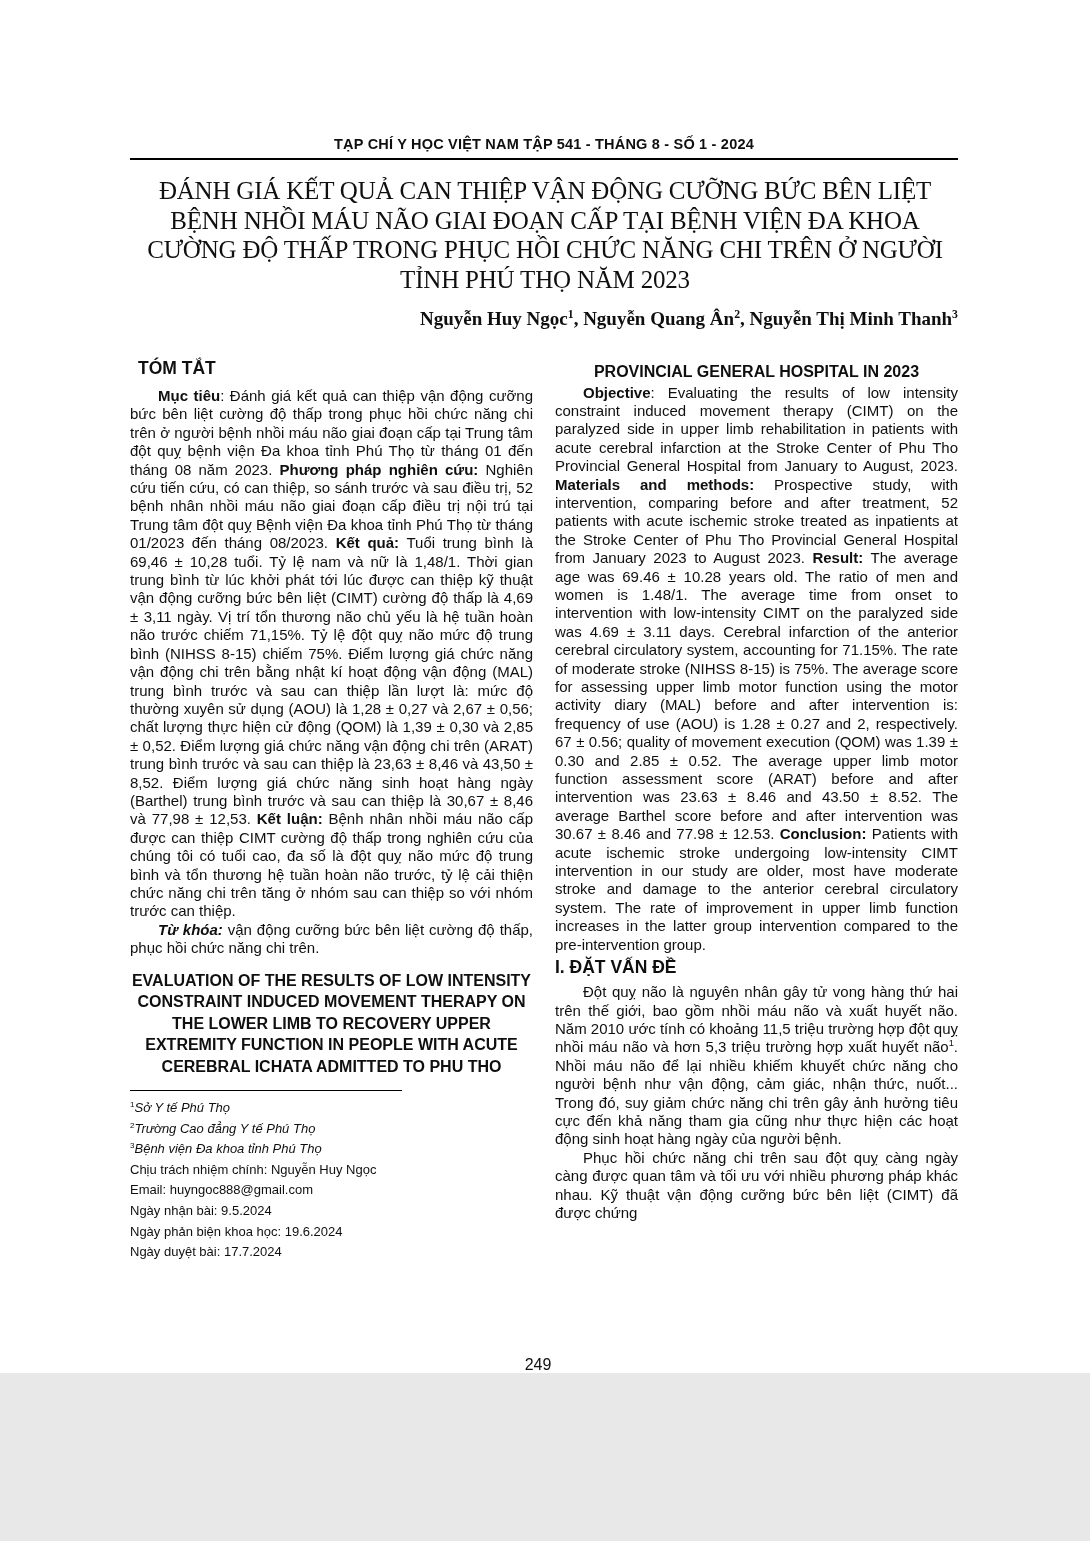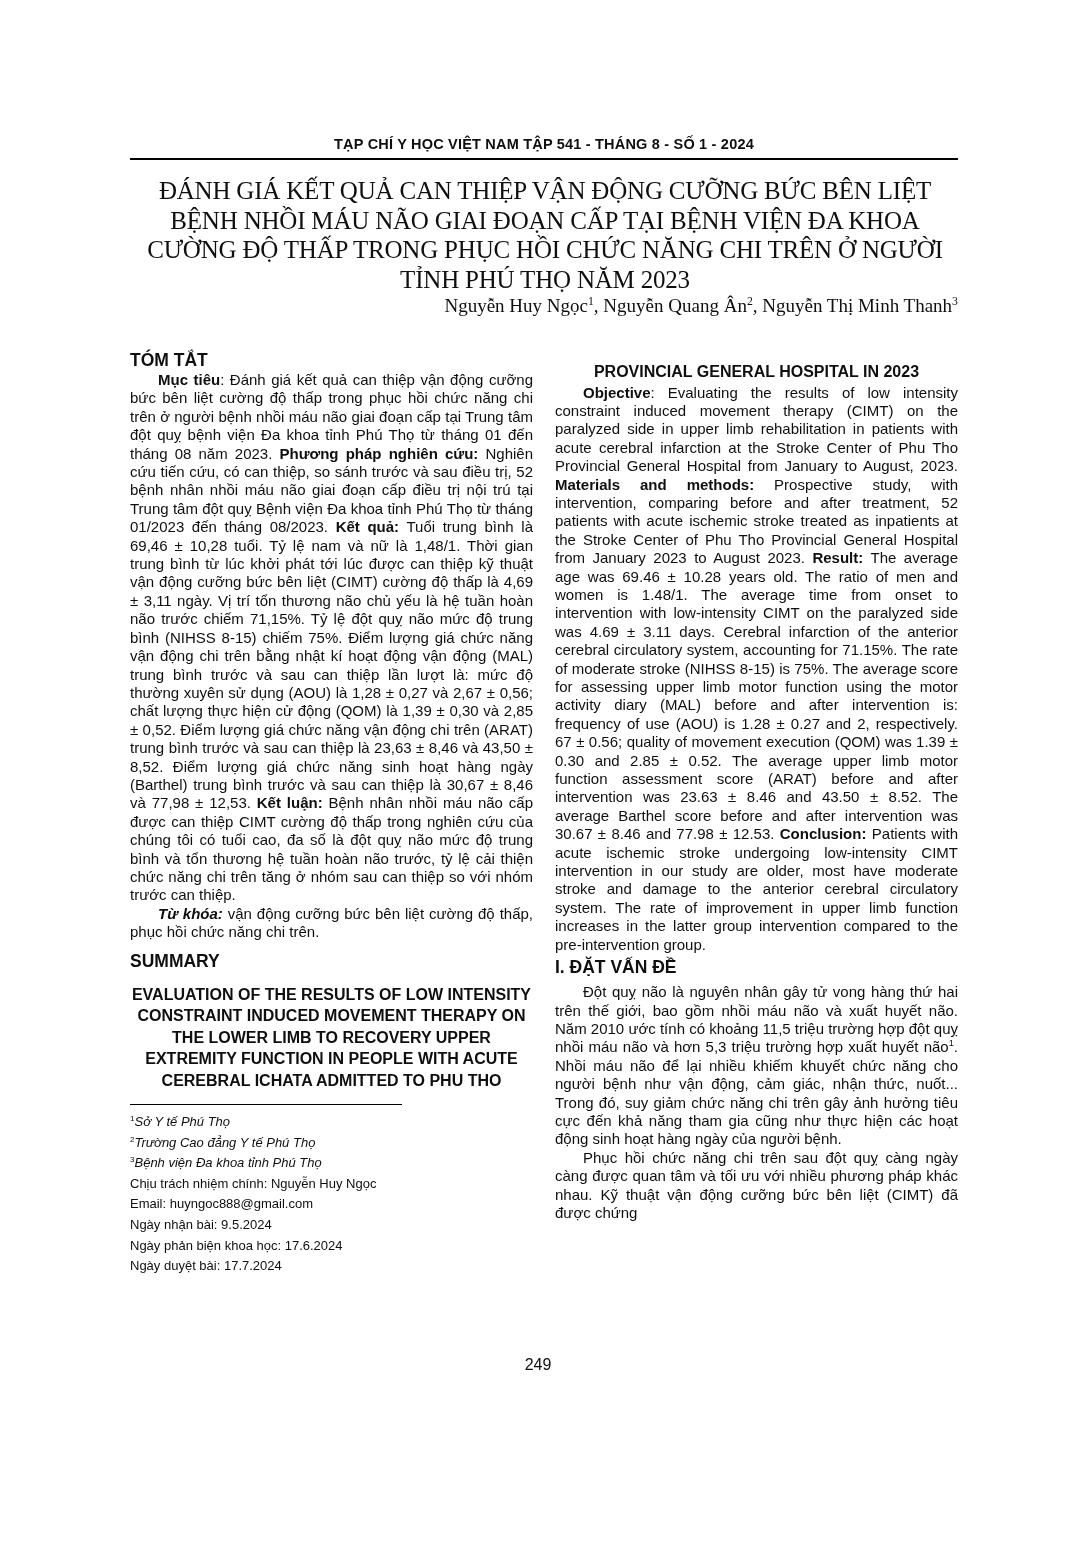--- a/index.html
+++ b/index.html
@@ -1,18 +1,18 @@
 <!DOCTYPE html>
 <html><head>
 <meta charset="utf-8">
 <style>
   html,body{margin:0;padding:0;background:#e8e8e8;}
   .page{
     position:relative;
-    width:1090px;height:1541px;
+    width:1090px;height:1373px;
     margin:0 auto;
     background:#ffffff;
     color:#0f0f0f;
     font-family:"Liberation Sans",sans-serif;
     overflow:hidden;
   }
   .journal-header{
     position:absolute;top:136px;left:130px;width:828px;
     text-align:center;font-weight:bold;font-size:14.5px;letter-spacing:.2px;
   }
@@ -20,30 +20,30 @@
     position:absolute;top:158px;left:130px;width:828px;
     border-top:2px solid #000;height:0;
   }
   .paper-title{
     position:absolute;top:176px;left:111px;width:868px;
     text-align:center;
     font-family:"Liberation Serif",serif;font-weight:normal;
     font-size:25px;line-height:29.5px;letter-spacing:-.2px;
   }
   .authors-line{
-    position:absolute;top:295px;left:130px;width:828px;
+    position:absolute;top:308px;left:130px;width:828px;
     text-align:right;
-    font-family:"Liberation Serif",serif;font-weight:normal;font-size:19px;
+    font-family:"Liberation Serif",serif;font-weight:bold;font-size:19px;
   }
   .columns{
     position:absolute;top:349px;left:130px;width:828px;
     display:flex;gap:22px;align-items:flex-start;
   }
   .col{width:403px;font-size:15px;line-height:18.4px;text-align:justify;}
-  .h-sec{font-weight:bold;font-size:17.5px;line-height:22px;text-align:left;margin:0;}
+  .h-sec{font-weight:bold;font-size:17.5px;line-height:22px;text-align:left;margin:8px;}
   .en-title{font-weight:bold;font-size:16px;line-height:21.5px;text-align:center;margin:12px 0 1px;}
   p.body{margin:0;text-indent:28px;}
   .b{font-weight:bold;margin-top:12px;}
   .i{font-style:italic;}
   sup{font-size:.62em;line-height:0;}
   .footnote{margin-top:13px;text-align:left;}
   .fn-rule{width:272px;border-top:1.5px solid #000;height:0;margin:0 0 7px 0;}
   .fn-line{font-size:13px;line-height:20.6px;}
   .intro-heading{font-weight:bold;font-size:17.5px;line-height:22px;text-align:left;margin:2px 0 5px;}
   .page-number{
@@ -69,32 +69,31 @@
 
   <div class="authors-line"><span>Nguyễn Huy Ngọc</span><sup>1</sup><span>, Nguyễn Quang Ân</span><sup>2</sup><span>, Nguyễn Thị Minh Thanh</span><sup>3</sup></div>
 
   <div class="columns">
 
     <div class="col">
       <div class="h-sec">TÓM TẮT</div>
       <p class="body"><span class="b">Mục tiêu</span><span>: Đánh giá kết quả can thiệp vận động cưỡng bức bên liệt cường độ thấp trong phục hồi chức năng chi trên ở người bệnh nhồi máu não giai đoạn cấp tại Trung tâm đột quỵ bệnh viện Đa khoa tỉnh Phú Thọ từ tháng 01 đến tháng 08 năm 2023. </span><span class="b">Phương pháp nghiên cứu:</span><span> Nghiên cứu tiến cứu, có can thiệp, so sánh trước và sau điều trị, 52 bệnh nhân nhồi máu não giai đoạn cấp điều trị nội trú tại Trung tâm đột quỵ Bệnh viện Đa khoa tỉnh Phú Thọ từ tháng 01/2023 đến tháng 08/2023. </span><span class="b">Kết quả:</span><span> Tuổi trung bình là 69,46 ± 10,28 tuổi. Tỷ lệ nam và nữ là 1,48/1. Thời gian trung bình từ lúc khởi phát tới lúc được can thiệp kỹ thuật vận động cưỡng bức bên liệt (CIMT) cường độ thấp là 4,69 ± 3,11 ngày. Vị trí tổn thương não chủ yếu là hệ tuần hoàn não trước chiếm 71,15%. Tỷ lệ đột quỵ não mức độ trung bình (NIHSS 8-15) chiếm 75%. Điểm lượng giá chức năng vận động chi trên bằng nhật kí hoạt động vận động (MAL) trung bình trước và sau can thiệp lần lượt là: mức độ thường xuyên sử dụng (AOU) là 1,28 ± 0,27 và 2,67 ± 0,56; chất lượng thực hiện cử động (QOM) là 1,39 ± 0,30 và 2,85 ± 0,52. Điểm lượng giá chức năng vận động chi trên (ARAT) trung bình trước và sau can thiệp là 23,63 ± 8,46 và 43,50 ± 8,52. Điểm lượng giá chức năng sinh hoạt hàng ngày (Barthel) trung bình trước và sau can thiệp là 30,67 ± 8,46 và 77,98 ± 12,53. </span><span class="b">Kết luận:</span><span> Bệnh nhân nhồi máu não cấp được can thiệp CIMT cường độ thấp trong nghiên cứu của chúng tôi có tuổi cao, đa số là đột quỵ não mức độ trung bình và tổn thương hệ tuần hoàn não trước, tỷ lệ cải thiện chức năng chi trên tăng ở nhóm sau can thiệp so với nhóm trước can thiệp.</span></p>
       <p class="body"><span class="b i">Từ khóa:</span><span> vận động cưỡng bức bên liệt cường độ thấp, phục hồi chức năng chi trên.</span></p>
 
-      <div class="h-sec mt8">SUMMARY</div>
       <div class="en-title">EVALUATION OF THE RESULTS OF LOW INTENSITY CONSTRAINT INDUCED MOVEMENT THERAPY ON THE LOWER LIMB TO RECOVERY UPPER EXTREMITY FUNCTION IN PEOPLE WITH ACUTE CEREBRAL ICHATA ADMITTED TO PHU THO</div>
 
       <div class="footnote">
         <div class="fn-rule"></div>
         <div class="fn-line"><sup>1</sup><span class="i">Sở Y tế Phú Thọ</span></div>
         <div class="fn-line"><sup>2</sup><span class="i">Trường Cao đẳng Y tế Phú Thọ</span></div>
         <div class="fn-line"><sup>3</sup><span class="i">Bệnh viện Đa khoa tỉnh Phú Thọ</span></div>
         <div class="fn-line">Chịu trách nhiệm chính: Nguyễn Huy Ngọc</div>
         <div class="fn-line">Email: huyngoc888@gmail.com</div>
         <div class="fn-line">Ngày nhận bài: 9.5.2024</div>
-        <div class="fn-line">Ngày phản biện khoa học: 17.6.2024</div>
+        <div class="fn-line">Ngày phản biện khoa học: 19.6.2024</div>
         <div class="fn-line">Ngày duyệt bài: 17.7.2024</div>
       </div>
     </div>
 
     <div class="col">
       <div class="en-title">PROVINCIAL GENERAL HOSPITAL IN 2023</div>
       <p class="body"><span class="b">Objective</span><span>: Evaluating the results of low intensity constraint induced movement therapy (CIMT) on the paralyzed side in upper limb rehabilitation in patients with acute cerebral infarction at the Stroke Center of Phu Tho Provincial General Hospital from January to August, 2023. </span><span class="b">Materials and methods:</span><span> Prospective study, with intervention, comparing before and after treatment, 52 patients with acute ischemic stroke treated as inpatients at the Stroke Center of Phu Tho Provincial General Hospital from January 2023 to August 2023. </span><span class="b">Result:</span><span> The average age was 69.46 ± 10.28 years old. The ratio of men and women is 1.48/1. The average time from onset to intervention with low-intensity CIMT on the paralyzed side was 4.69 ± 3.11 days. Cerebral infarction of the anterior cerebral circulatory system, accounting for 71.15%. The rate of moderate stroke (NIHSS 8-15) is 75%. The average score for assessing upper limb motor function using the motor activity diary (MAL) before and after intervention is: frequency of use (AOU) is 1.28 ± 0.27 and 2, respectively. 67 ± 0.56; quality of movement execution (QOM) was 1.39 ± 0.30 and 2.85 ± 0.52. The average upper limb motor function assessment score (ARAT) before and after intervention was 23.63 ± 8.46 and 43.50 ± 8.52. The average Barthel score before and after intervention was 30.67 ± 8.46 and 77.98 ± 12.53. </span><span class="b">Conclusion:</span><span> Patients with acute ischemic stroke undergoing low-intensity CIMT intervention in our study are older, most have moderate stroke and damage to the anterior cerebral circulatory system. The rate of improvement in upper limb function increases in the latter group intervention compared to the pre-intervention group.</span></p>
 
       <div class="intro-heading">I. ĐẶT VẤN ĐỀ</div>
       <p class="body"><span>Đột quỵ não là nguyên nhân gây tử vong hàng thứ hai trên thế giới, bao gồm nhồi máu não và xuất huyết não. Năm 2010 ước tính có khoảng 11,5 triệu trường hợp đột quỵ nhồi máu não và hơn 5,3 triệu trường hợp xuất huyết não</span><sup>1</sup><span>. Nhồi máu não để lại nhiều khiếm khuyết chức năng cho người bệnh như vận động, cảm giác, nhận thức, nuốt... Trong đó, suy giảm chức năng chi trên gây ảnh hưởng tiêu cực đến khả năng tham gia cũng như thực hiện các hoạt động sinh hoạt hàng ngày của người bệnh.</span></p>

